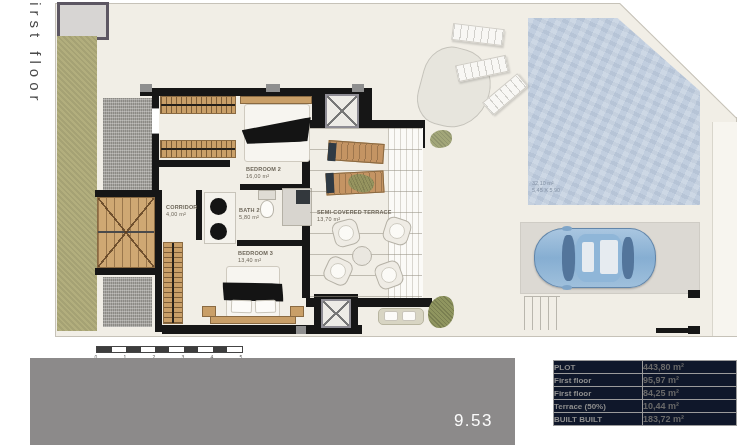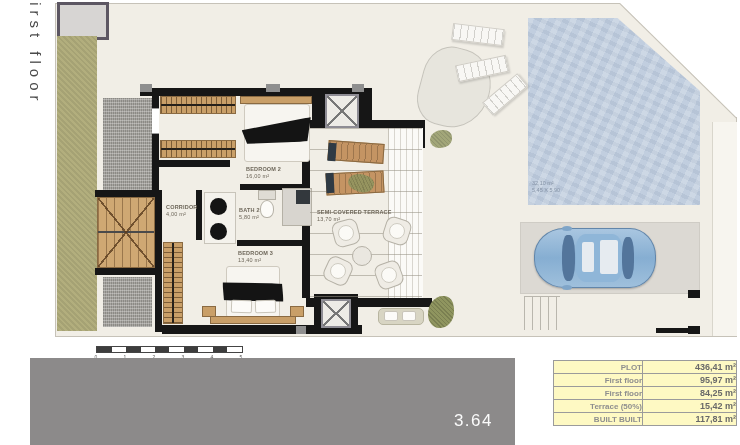--- a/index.html
+++ b/index.html
@@ -94,21 +94,21 @@
   .scalebar{left:96px;top:346px;width:145px;height:5px;border:1px solid #444;box-sizing:content-box;
     background:repeating-linear-gradient(90deg,#3d3d3d 0 14.5px,#ffffff 14.5px 29px);}
   .stick{position:absolute;top:354px;width:10px;margin-left:-5px;text-align:center;
     font-size:5px;color:#555;}
   
   .footerbar{left:30px;top:358px;width:485px;height:87px;background:#8c8a8a;}
   .plan-number{position:absolute;right:22px;top:53px;color:#fbfbfb;font-size:17px;
     letter-spacing:1.5px;font-weight:400;}
   
   .areas{position:absolute;left:553px;top:360px;width:184px;border-collapse:collapse;table-layout:fixed;}
-  .areas td{border:1.5px solid #9b9b9b;background:#fef9c3;height:12px;text-align:right;
+  .areas td{border:1.5px solid #9b9b9b;background:#0f172a;height:12px;text-align:left;
     vertical-align:middle;padding:0;}
   .areas td.lbl{width:88px;color:#8e8e8e;font-size:8px;font-weight:600;}
   .areas td.val{color:#696969;font-size:9px;font-weight:700;}
 </style>
 </head>
 <body>
 
 <div class="screen">
 
   <div class="s vtitle">First floor</div>
@@ -249,41 +249,41 @@
 
   <div class="s scalebar"></div>
   <span class="stick" style="left:96px;">0</span>
   <span class="stick" style="left:125px;">1</span>
   <span class="stick" style="left:154px;">2</span>
   <span class="stick" style="left:183px;">3</span>
   <span class="stick" style="left:212px;">4</span>
   <span class="stick" style="left:241px;">5</span>
 
   <div class="s footerbar">
-    <span class="plan-number">3.64</span>
+    <span class="plan-number">9.53</span>
   </div>
 
   <table class="areas">
     <tbody>
       <tr>
         <td class="lbl">PLOT</td>
-        <td class="val">436,41 m²</td>
+        <td class="val">443,80 m²</td>
       </tr>
       <tr>
         <td class="lbl">First floor</td>
         <td class="val">95,97 m²</td>
       </tr>
       <tr>
         <td class="lbl">First floor</td>
         <td class="val">84,25 m²</td>
       </tr>
       <tr>
         <td class="lbl">Terrace (50%)</td>
-        <td class="val">15,42 m²</td>
+        <td class="val">10,44 m²</td>
       </tr>
       <tr>
         <td class="lbl">BUILT BUILT</td>
-        <td class="val">117,81 m²</td>
+        <td class="val">183,72 m²</td>
       </tr>
     </tbody>
   </table>
 
 </div>
 
 </body></html>

